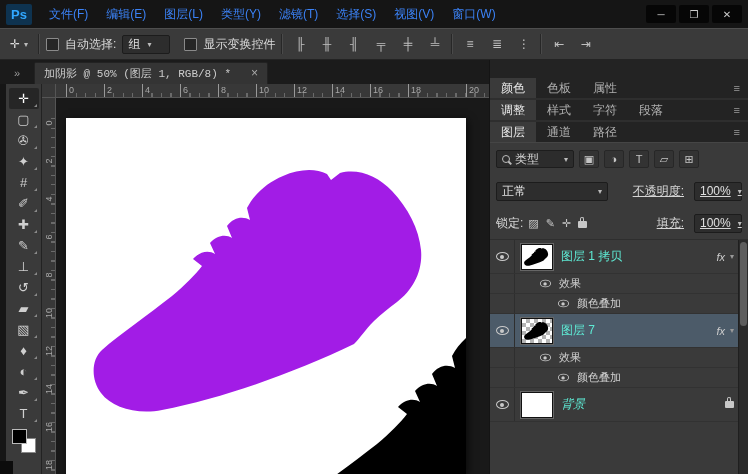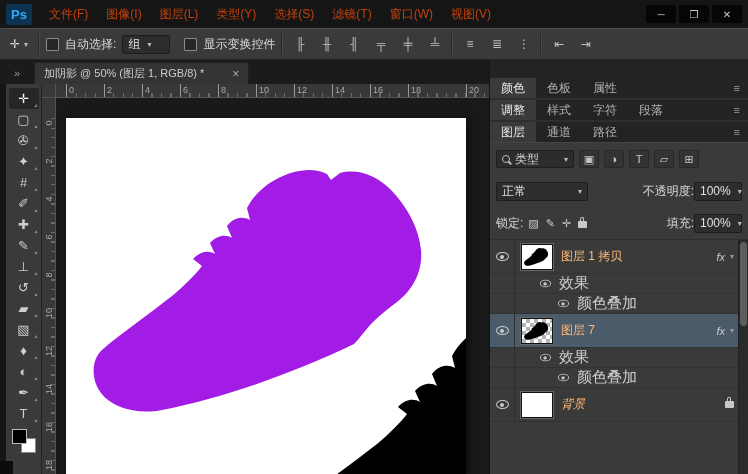--- a/index.html
+++ b/index.html
@@ -1,36 +1,36 @@
 <!DOCTYPE html>
 <html><head>
 <meta charset="utf-8">
 <style>
   html,body{margin:0;padding:0;width:748px;height:474px;overflow:hidden;background:#1d1d1d;
     font-family:"Liberation Sans","DejaVu Sans",sans-serif;font-size:12px;color:#d6d6d6;}
   body{position:relative;}
   
   .titlebar{position:absolute;left:0;top:0;right:0;height:28px;background:#151515;display:flex;align-items:center;padding:0 4px;box-sizing:border-box;}
   .logo{width:26px;height:21px;background:#0e3350;color:#31a8ff;font-weight:bold;font-size:13px;display:flex;align-items:center;justify-content:center;border-radius:2px;margin:0 8px 0 2px;}
-  .menu-item{padding:0 9px;line-height:28px;color:#c2410c;white-space:nowrap;cursor:default;}
+  .menu-item{padding:0 9px;line-height:28px;color:#3b82f6;white-space:nowrap;cursor:default;}
   .win-controls{margin-left:auto;display:flex;gap:3px;padding-right:2px;}
   .win-btn{width:30px;height:18px;background:#060606;color:#cccccc;display:flex;align-items:center;justify-content:center;font-size:10px;border-radius:2px;}
   
   .optionsbar{position:absolute;top:28px;left:0;right:0;height:32px;background:#3a3a3a;border-top:1px solid #4e4e4e;border-bottom:1px solid #232323;display:flex;align-items:center;padding:0 6px;gap:6px;box-sizing:border-box;}
   .tool-preset{display:flex;align-items:center;gap:4px;padding:0 4px;color:#ddd;}
   .vsep{width:1px;height:20px;background:#272727;border-right:1px solid #4a4a4a;}
   .checkbox{width:11px;height:11px;background:#262626;border:1px solid #8a8a8a;border-radius:1px;flex:none;}
   .opt-label{color:#d8d8d8;white-space:nowrap;}
   .select{height:19px;background:#2d2d2d;border:1px solid #1c1c1c;border-radius:2px;display:flex;align-items:center;padding:0 5px;gap:7px;color:#e0e0e0;box-sizing:border-box;}
   .caret{font-size:8px;color:#bbb;}
   .align-btn{width:21px;height:20px;display:flex;align-items:center;justify-content:center;color:#c0c0c0;font-size:12px;border-radius:2px;}
   
   .tabbar{position:absolute;top:60px;left:0;right:0;height:24px;background:#1b1b1b;display:flex;align-items:flex-end;}
   .collapse{width:34px;color:#9a9a9a;text-align:center;line-height:22px;font-size:11px;}
-  .doc-tab{height:21px;background:#343434;border:1px solid #222;border-bottom:none;display:flex;align-items:center;padding:0 9px;gap:28px;color:#cccccc;font-size:11px;border-radius:2px 2px 0 0;white-space:nowrap;}
+  .doc-tab{height:21px;background:#343434;border:1px solid #222;border-bottom:none;display:flex;align-items:center;padding:0 9px;gap:20px;color:#cccccc;font-size:11px;border-radius:2px 2px 0 0;white-space:nowrap;font-family:Liberation Mono, monospace;}
   .tab-close{color:#aaa;font-size:12px;}
   
   .left-gutter{position:absolute;left:0;top:84px;bottom:0;width:6px;background:#161616;}
   .toolbar{position:absolute;left:6px;top:84px;bottom:0;width:36px;background:#3a3a3a;border-right:1px solid #222;display:flex;flex-direction:column;align-items:center;padding-top:4px;box-sizing:border-box;}
   .tool-btn{width:30px;height:21px;display:flex;align-items:center;justify-content:center;color:#cfcfcf;font-size:13px;position:relative;flex:none;}
   .tool-btn.active{background:#262626;border-radius:2px;color:#ffffff;}
   .tool-btn::after{content:"";position:absolute;right:2px;bottom:2px;border-left:3px solid transparent;border-bottom:3px solid #8a8a8a;}
   .swatches{position:relative;width:24px;height:24px;margin-top:5px;flex:none;}
   .swatch-fg{position:absolute;left:0;top:0;width:13px;height:13px;background:#000;border:1px solid #bbb;z-index:2;}
   .swatch-bg{position:absolute;right:0;bottom:0;width:13px;height:13px;background:#fff;border:1px solid #888;}
@@ -52,61 +52,61 @@
   .tabstrip{height:20px;background:#232323;display:flex;align-items:flex-end;margin-bottom:2px;flex:none;}
   .ptab{padding:0 11px;line-height:20px;height:20px;font-size:12px;color:#b0b0b0;white-space:nowrap;}
   .ptab.active{background:#3a3a3a;color:#e8e8e8;}
   .strip-menu{margin-left:auto;color:#9a9a9a;padding-right:8px;font-size:11px;line-height:20px;}
   .layers-content{flex:1;background:#3a3a3a;display:flex;flex-direction:column;position:relative;border-top:1px solid #454545;}
   .panel-row{height:26px;display:flex;align-items:center;padding:16px 6px;gap:5px;flex:none;box-sizing:border-box;}
   .filter-box{height:18px;background:#2c2c2c;border:1px solid #1d1d1d;border-radius:2px;display:flex;align-items:center;padding:0 5px;gap:5px;width:78px;box-sizing:border-box;}
   .search-icon{width:6px;height:6px;border:1.5px solid #bbb;border-radius:50%;position:relative;flex:none;}
   .search-icon::after{content:"";position:absolute;width:4px;height:1.5px;background:#bbb;transform:rotate(45deg);right:-3px;bottom:-1px;}
   .filter-btn{width:20px;height:18px;background:#333;border:1px solid #272727;color:#c5c5c5;font-size:11px;display:flex;align-items:center;justify-content:center;border-radius:2px;box-sizing:border-box;}
-  .blend-select{width:92px;justify-content:space-between;}
+  .blend-select{width:112px;justify-content:space-between;}
   .value-box{width:48px;justify-content:space-between;}
-  .right-group{margin-left:auto;display:flex;align-items:center;gap:0;}
+  .right-group{margin-left:auto;display:flex;align-items:center;gap:10px;text-decoration:underline;}
   .lock-icons{display:flex;gap:7px;align-items:center;color:#c5c5c5;font-size:11px;}
   .layers-list{flex:1;position:relative;border-top:1px solid #2e2e2e;overflow:hidden;}
   .layer-row{height:34px;display:flex;align-items:center;border-bottom:1px solid #323232;padding-right:14px;box-sizing:border-box;}
   .layer-row.selected{background:#4c5b69;}
   .eye-cell{width:24px;align-self:stretch;border-right:1px solid #2e2e2e;display:flex;align-items:center;justify-content:center;flex:none;}
   .eye{position:relative;width:13px;height:9px;border:1px solid #c9c9c9;border-radius:50%;box-sizing:border-box;}
   .eye::after{content:"";position:absolute;left:3px;top:1.5px;width:4px;height:4px;border-radius:50%;background:#c9c9c9;}
   .thumb{width:30px;height:24px;border:1px solid #111;box-shadow:0 0 0 1px #666;margin:0 8px 0 6px;background:#fff;position:relative;overflow:hidden;flex:none;}
   .thumb.checker{background:repeating-conic-gradient(#b4b4b4 0% 25%,#ffffff 0% 50%) 0 0/8px 8px;}
   .thumb svg{position:absolute;left:0;top:0;}
-  .layer-name{flex:1;font-size:12px;color:#fdba74;white-space:nowrap;overflow:hidden;}
+  .layer-name{flex:1;font-size:12px;color:#5eead4;white-space:nowrap;overflow:hidden;}
   .bg-name{font-style:italic;}
   .fx-badge{font-style:italic;color:#cccccc;font-size:11px;margin-right:5px;}
   .fx-caret{color:#999;font-size:8px;}
   .effect-row{height:20px;display:flex;align-items:center;border-bottom:1px solid #323232;box-sizing:border-box;}
   .effect-inner{display:flex;align-items:center;gap:7px;}
   .ind-1{padding-left:24px;}
   .ind-2{padding-left:42px;}
   .effect-row .eye{transform:scale(.85);}
-  .effect-label{font-size:15px;color:#cfcfcf;}
+  .effect-label{font-size:11px;color:#cfcfcf;}
   .lock-icon{position:relative;width:9px;height:7px;background:#c8c8c8;display:inline-block;border-radius:1px;flex:none;}
   .lock-icon::before{content:"";position:absolute;top:-4px;left:1.5px;width:4px;height:4px;border:1.5px solid #c8c8c8;border-bottom:none;border-radius:3px 3px 0 0;box-sizing:border-box;}
   .vscroll{position:absolute;top:0;right:0;bottom:0;width:9px;background:#2a2a2a;border-left:1px solid #1f1f1f;}
   .vthumb{position:absolute;left:1px;right:1px;top:2px;height:84px;background:#5d5d5d;border-radius:4px;}
 </style>
 </head>
 <body>
 
 <div class="titlebar">
   <div class="logo">Ps</div>
   <span class="menu-item">文件(F)</span>
-  <span class="menu-item">图像(I)</span>
+  <span class="menu-item">编辑(E)</span>
   <span class="menu-item">图层(L)</span>
   <span class="menu-item">类型(Y)</span>
+  <span class="menu-item">滤镜(T)</span>
   <span class="menu-item">选择(S)</span>
-  <span class="menu-item">滤镜(T)</span>
+  <span class="menu-item">视图(V)</span>
   <span class="menu-item">窗口(W)</span>
-  <span class="menu-item">视图(V)</span>
   <div class="win-controls">
     <div class="win-btn">─</div>
     <div class="win-btn">❐</div>
     <div class="win-btn">✕</div>
   </div>
 </div>
 
 <div class="optionsbar">
   <div class="tool-preset">
     <span>✛</span>

